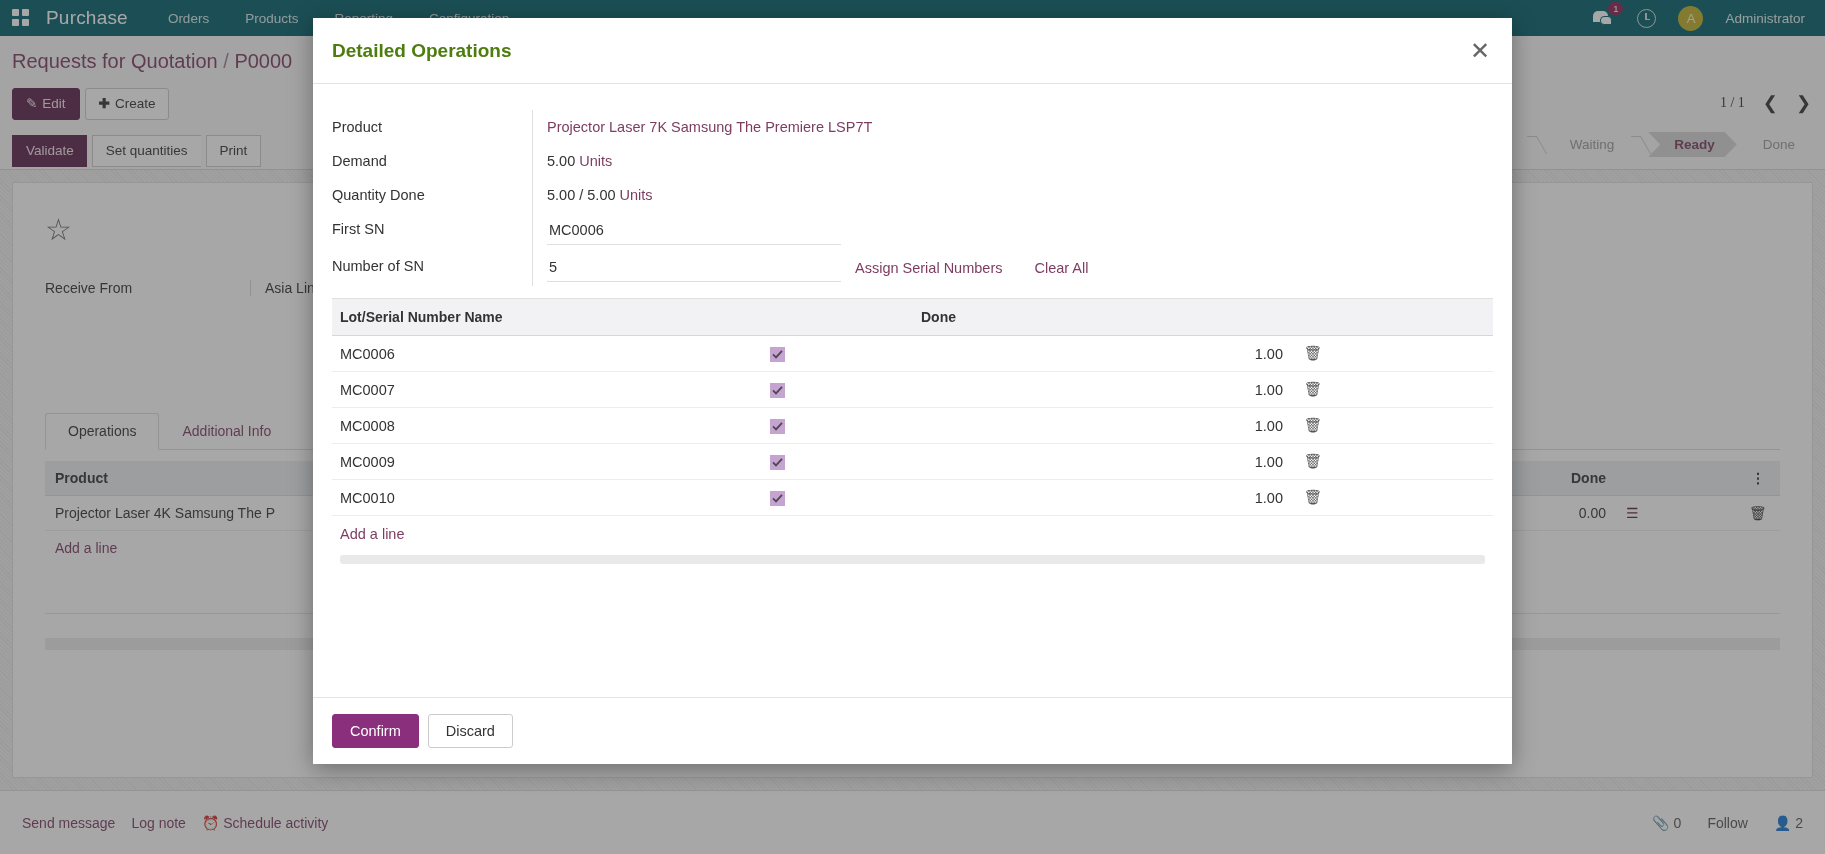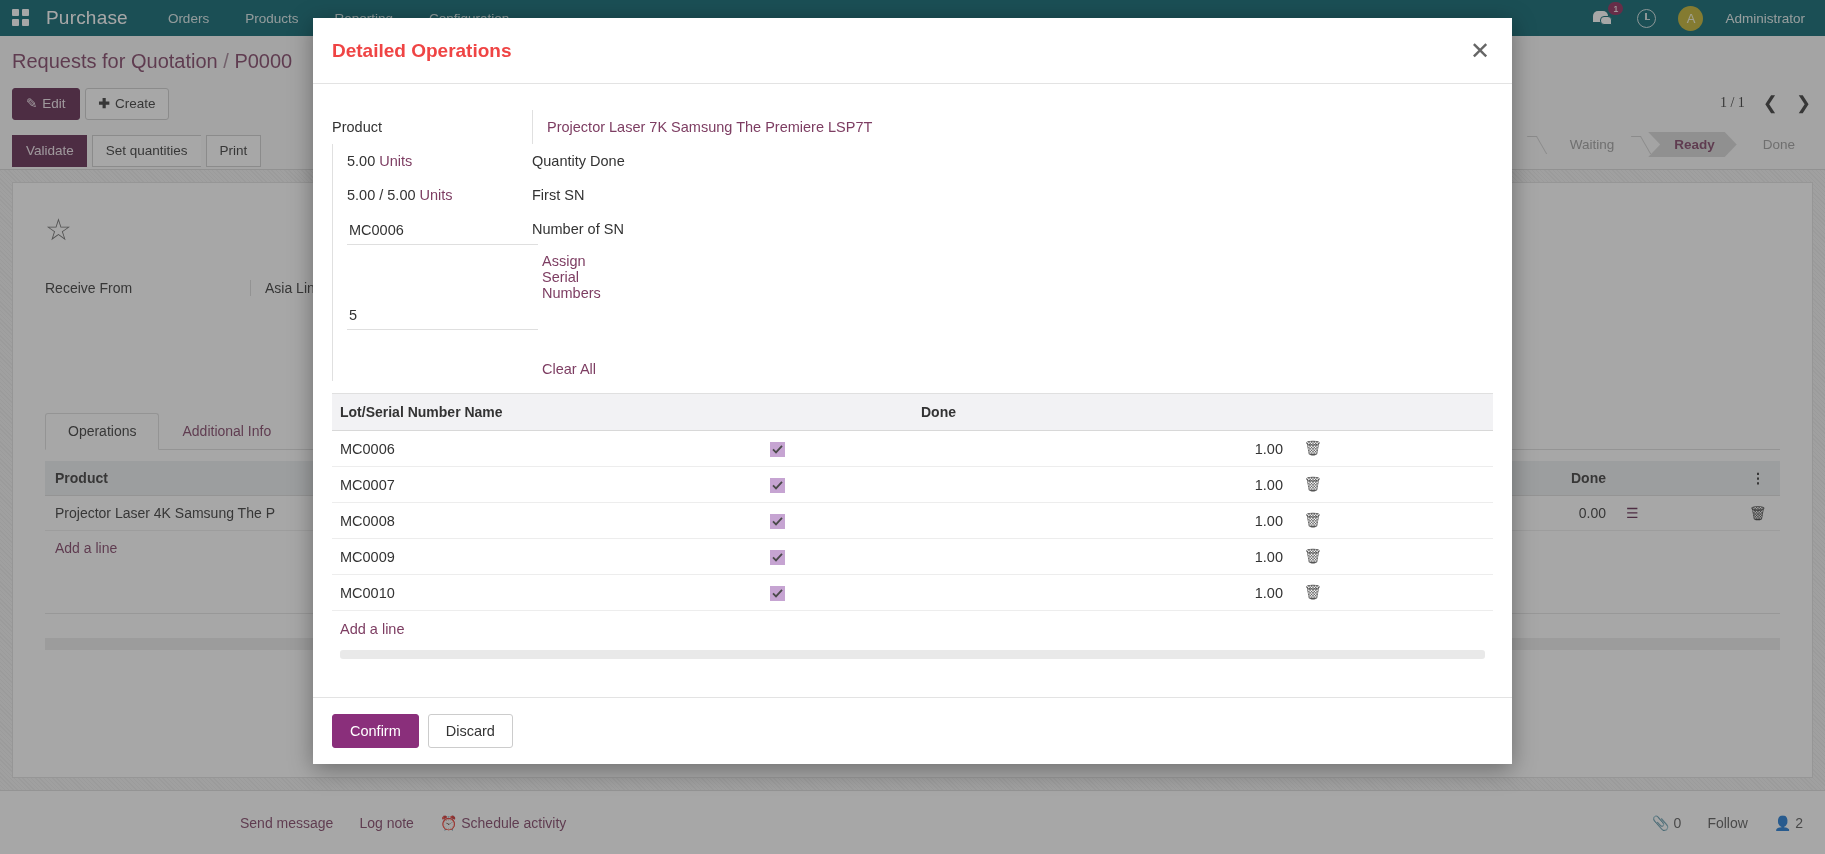--- a/index.html
+++ b/index.html
@@ -84,52 +84,52 @@
   .bg-th { padding: 9px 10px; }
   .bg-tr { display: flex; border-bottom: 1px solid #ededed; color: #333; }
   .bg-td { padding: 9px 10px; }
   .addline { color: #7d3d62; font-size: 14px; padding: 9px 10px; }
   .bg-sep { position: absolute; left: 32px; right: 32px; top: 430px; height: 1px; background: #e3e3e3; }
   .bg-footer-bar { position: absolute; left: 32px; right: 32px; top: 455px; height: 12px; background: #ebebeb; }
 
   
   .chatter { position: absolute; left: 0; right: 0; bottom: 0; height: 64px; border-top: 1px solid #dcdcdc;
     background: #fff; display: flex; align-items: center; padding: 0 22px; font-size: 14px; }
-  .ch-left { display: flex; align-items: center; gap: 26px; margin-left: 218px; color: #7d3d62; }
+  .ch-left { display: flex; align-items: center; gap: 16px; color: #7d3d62; }
   .ch-right { margin-left: auto; display: flex; align-items: center; gap: 26px; color: #555; }
   .ch-ic { color: #5c2149; }
 
   
   #overlay { position: absolute; inset: 0; background: rgba(60,60,60,.45); }
   #modal {
     position: absolute; left: 313px; top: 18px; width: 1199px; height: 746px;
     background: #ffffff; box-shadow: 0 5px 22px rgba(0,0,0,.35);
     display: flex; flex-direction: column;
   }
   .modal-head { height: 66px; border-bottom: 1px solid #e3e3e3; display: flex; align-items: center;
     padding: 0 22px 0 19px; flex: none; }
-  .modal-title { font-size: 19px; font-weight: bold; color: #ef4444; }
+  .modal-title { font-size: 19px; font-weight: bold; color: #4d7c0f; }
   .modal-x { margin-left: auto; font-size: 24px; color: #666; line-height: 1; background: none;
     border: none; cursor: pointer; font-family: "Liberation Sans", sans-serif; }
   .modal-body { flex: 1 1 auto; padding: 26px 19px 0 19px; overflow: hidden; }
   .modal-foot { flex: none; border-top: 1px solid #e3e3e3; padding: 16px 19px; display: flex; gap: 9px; }
   .mbtn { font-size: 14.5px; padding: 8px 17px; border-radius: 3px; border: 1px solid #ccc;
     background: #fff; color: #333; cursor: pointer; font-family: "Liberation Sans", sans-serif; text-align: right; }
   .mbtn.primary { background: #8a2f7b; border-color: #8a2f7b; color: #fff; }
 
   
   .mform { display: grid; grid-template-columns: 200px 1fr; row-gap: 0; }
   .m-label { font-size: 14.5px; color: #333; padding: 9px 0 9px 0; font-weight: normal; }
   .m-value { font-size: 14.5px; color: #7d3d62; padding: 9px 0 9px 14px; border-left: 1px solid #e0e0e0; }
   .m-value .dark { color: #333; }
   .m-inputcell { padding: 4px 0 4px 14px; border-left: 1px solid #e0e0e0; display: flex; align-items: center; }
   .m-input { border: none; border-bottom: 1px solid #dfdfdf; font-size: 14.5px; color: #333;
     padding: 6px 2px; width: 294px; outline: none; background: transparent;
     font-family: "Liberation Sans", sans-serif; }
-  .m-links { display: flex; gap: 60px; margin-left: 4px; flex-direction: column; }
+  .m-links { display: flex; gap: 32px; margin-left: 14px; }
   .m-link { color: #7d3d62; font-size: 14.5px; text-decoration: none; cursor: pointer; }
 
   
   .mtable { margin-top: 12px; }
   .mt-head { display: flex; background: #f2f2f4; border-top: 1px solid #e0e0e0; border-bottom: 1px solid #d8d8d8;
     font-size: 14px; font-weight: bold; color: #333; }
   .mt-head > div { padding: 10px 8px; }
   .mt-row { display: flex; border-bottom: 1px solid #ededed; font-size: 14.5px; color: #333; align-items: center; }
   .mt-row > div { padding: 9px 8px; }
   .c-name { width: 430px; }
@@ -270,20 +270,21 @@
   <div class="modal-head">
     <div class="modal-title">Detailed Operations</div>
     <button class="modal-x">✕</button>
   </div>
 
   <div class="modal-body">
     <div class="mform">
       <div class="m-label">Product</div>
       <div class="m-value" style="max-width:420px">Projector Laser 7K Samsung The Premiere LSP7T</div>
 
+      <div class="m-label">Demand</div>
       <div class="m-value">
         <span class="dark">5.00</span>
         <span>Units</span>
       </div>
 
       <div class="m-label">Quantity Done</div>
       <div class="m-value">
         <span class="dark">5.00 / 5.00</span>
         <span>Units</span>
       </div>

